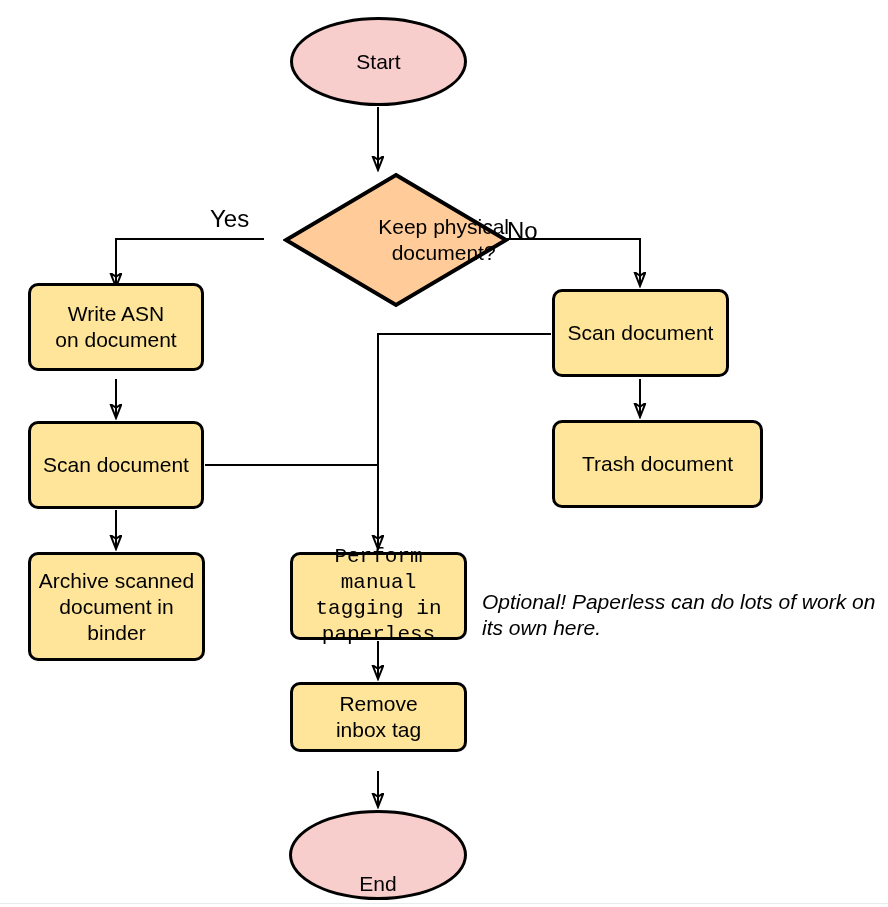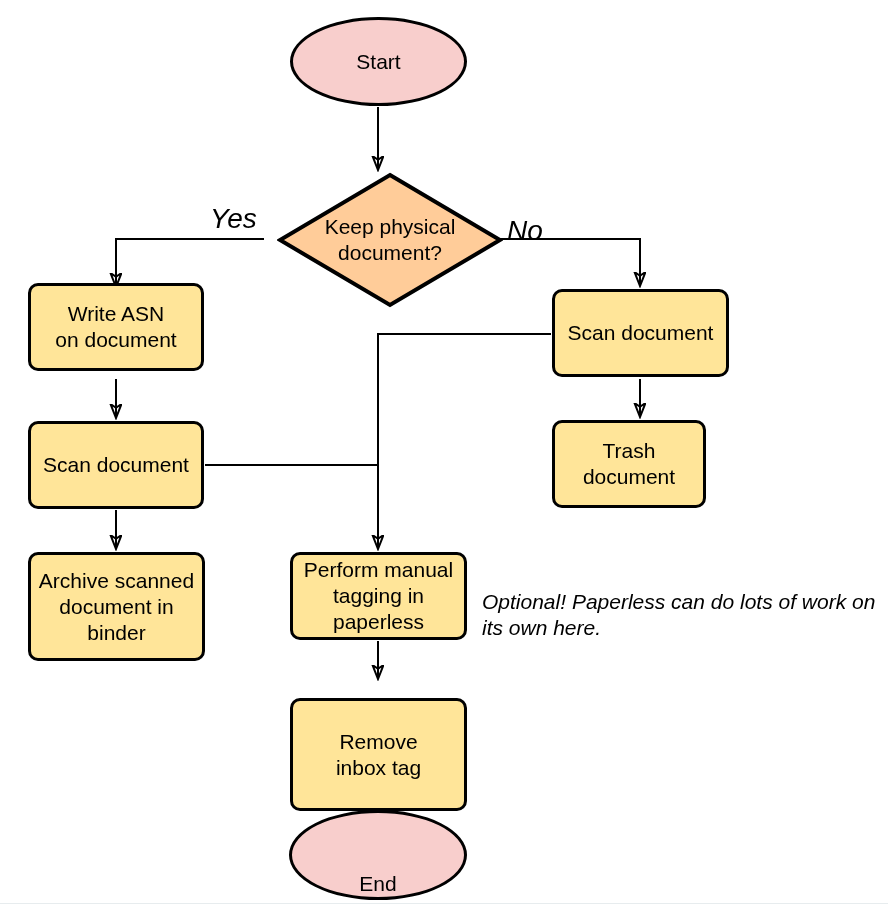--- a/index.html
+++ b/index.html
@@ -40,24 +40,23 @@
   }
   .diamond-wrap { background: none; border: none; }
   .diamond-wrap svg { position: absolute; left: 0; top: 0; }
   .diamond-wrap polygon {
     fill: var(--decision-fill, #ffcc99);
     stroke: var(--stroke, #000000);
     stroke-width: 4;
   }
   .edge-label {
     position: absolute;
-    font-size: 28px;
+    font-size: 24px;
     line-height: 22px;
     white-space: nowrap;
-    font-style: italic;
   }
   .note {
     position: absolute;
     font-size: 21px;
     line-height: 26px;
     font-style: italic;
     white-space: pre-line;
   }
   .bottom-divider {
     position: absolute;
@@ -87,21 +86,21 @@
     <path d="M551,334 L378,334 L378,548" marker-end="url(#arrowhead)"></path>
     <path d="M205,465 L378,465"></path>
     <path d="M378,641 L378,678" marker-end="url(#arrowhead)"></path>
     <path d="M378,771 L378,806" marker-end="url(#arrowhead)"></path>
   </svg>
 
   <div class="node terminal" style="left:290px; top:17px; width:177px; height:89px;">
     <span class="label">Start</span>
   </div>
 
-  <div class="node diamond-wrap" style="left:277px; top:172px; width:226px; height:136px;">
+  <div class="node diamond-wrap" style="left:283px; top:172px; width:226px; height:136px;justify-content:flex-end;">
     <svg width="226" height="136" aria-hidden="true">
       <polygon points="113,3 223,68 113,133 3,68"></polygon>
     </svg>
     <span class="label">Keep physical
 document?</span>
   </div>
 
   <div class="node process" style="left:28px; top:283px; width:176px; height:88px;">
     <span class="label">Write ASN
 on document</span>
@@ -114,31 +113,31 @@
   <div class="node process" style="left:28px; top:552px; width:177px; height:109px;">
     <span class="label">Archive scanned
 document in
 binder</span>
   </div>
 
   <div class="node process" style="left:552px; top:289px; width:177px; height:88px;">
     <span class="label">Scan document</span>
   </div>
 
-  <div class="node process" style="left:552px; top:420px; width:154px; height:88px;">
+  <div class="node process" style="left:552px; top:420px; width:211px; height:88px;">
     <span class="label">Trash document</span>
   </div>
 
-  <div class="node process" style="left:290px; top:552px; width:177px; height:88px;">
+  <div class="node process" style="left:290px; top:552px; width:177px; height:88px;font-family:Liberation Mono, monospace;">
     <span class="label">Perform manual
 tagging in
 paperless</span>
   </div>
 
-  <div class="node process" style="left:290px; top:698px; width:177px; height:113px;">
+  <div class="node process" style="left:290px; top:682px; width:177px; height:70px;">
     <span class="label">Remove
 inbox tag</span>
   </div>
 
   <div class="node terminal" style="left:289px; top:810px; width:178px; height:90px;align-items:flex-end;">
     <span class="label">End</span>
   </div>
 
   <div class="edge-label" style="left:210px; top:208px;">Yes</div>
 

